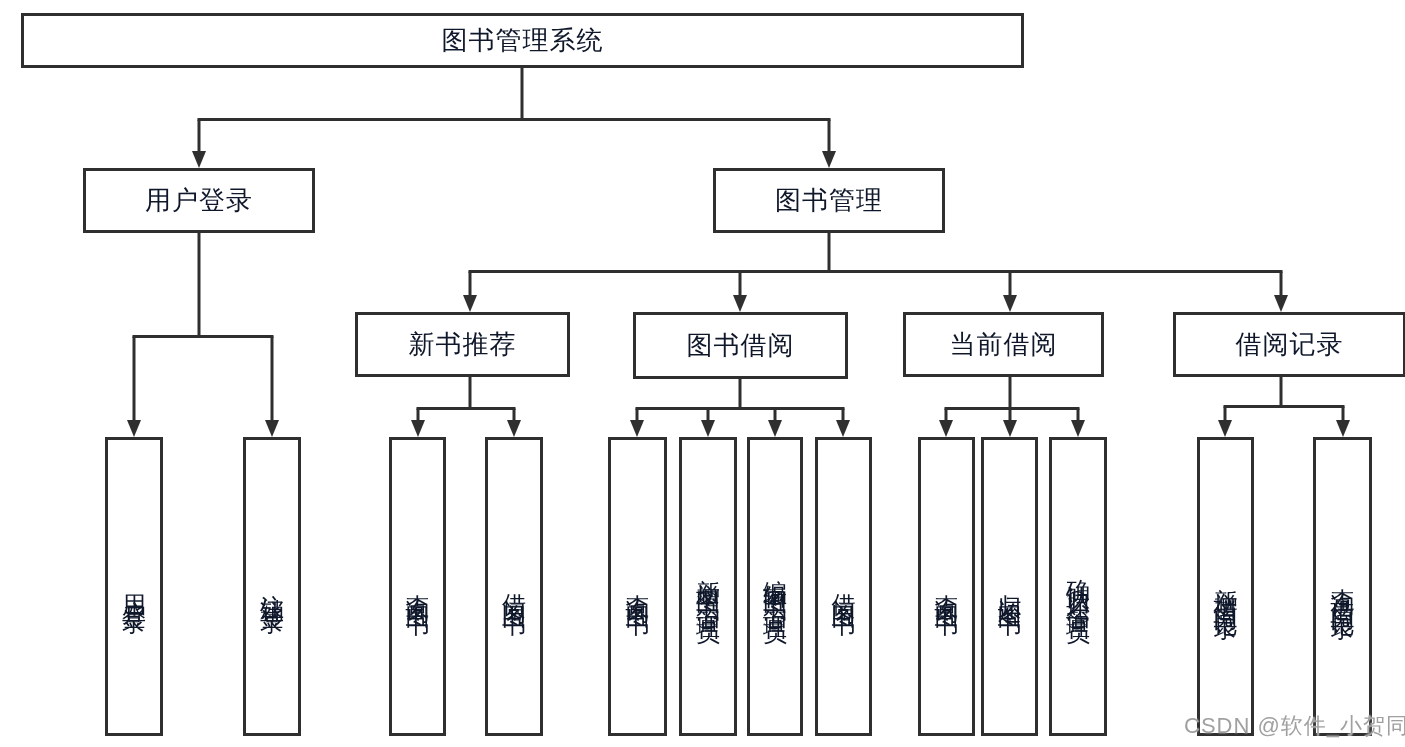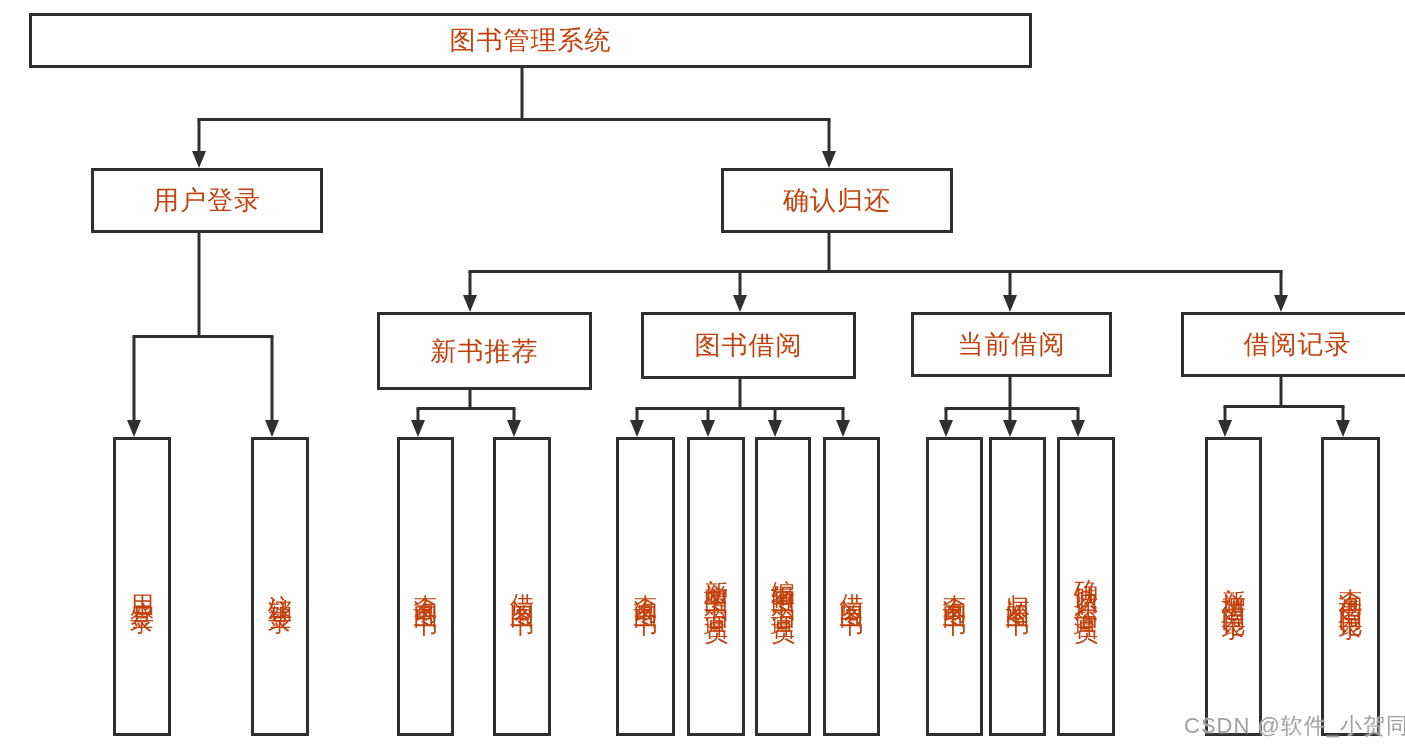--- a/index.html
+++ b/index.html
@@ -9,26 +9,25 @@
     background:#ffffff;
     font-family:"Liberation Sans", sans-serif;
     overflow:hidden;
   }
   .connectors { position:absolute; left:0; top:0; width:1405px; height:747px; }
   .box {
     position:absolute;
     box-sizing:border-box;
     border:3px solid #2f2f2f;
     background:#ffffff;
-    color:#c2410c;
+    color:#0f172a;
     display:flex;
     align-items:center;
     justify-content:center;
     text-align:left;
-    margin-left:8px;
   }
   .h-box { font-size:26px; letter-spacing:1px; }
   .v-box {
     writing-mode:vertical-rl;
     text-orientation:mixed;
     font-size:24px;
     letter-spacing:6px;
     line-height:1;
   }
   .watermark {
@@ -111,23 +110,23 @@
       <polygon points="1010,437 1003,420 1017,420"></polygon>
       <polygon points="1078,437 1071,420 1085,420"></polygon>
       <polygon points="1225,437 1218,420 1232,420"></polygon>
       <polygon points="1343,437 1336,420 1350,420"></polygon>
     </g>
   </svg>
 
   <div class="box h-box" style="left:21px; top:13px; width:1003px; height:55px;">图书管理系统</div>
 
   <div class="box h-box" style="left:83px; top:168px; width:232px; height:65px;">用户登录</div>
-  <div class="box h-box" style="left:713px; top:168px; width:232px; height:65px;">确认归还</div>
+  <div class="box h-box" style="left:713px; top:168px; width:232px; height:65px;">图书管理</div>
 
-  <div class="box h-box" style="left:369px; top:312px; width:215px; height:78px;">新书推荐</div>
+  <div class="box h-box" style="left:355px; top:312px; width:215px; height:65px;">新书推荐</div>
   <div class="box h-box" style="left:633px; top:312px; width:215px; height:67px;">图书借阅</div>
   <div class="box h-box" style="left:903px; top:312px; width:201px; height:65px;">当前借阅</div>
   <div class="box h-box" style="left:1173px; top:312px; width:233px; height:65px;">借阅记录</div>
 
   <div class="box v-box" style="left:105px; top:437px; width:58px; height:299px;">用户登录</div>
   <div class="box v-box" style="left:243px; top:437px; width:58px; height:299px;">注销登录</div>
 
   <div class="box v-box" style="left:389px; top:437px; width:57px; height:299px;">查询图书</div>
   <div class="box v-box" style="left:485px; top:437px; width:58px; height:299px;">借阅图书</div>
 

